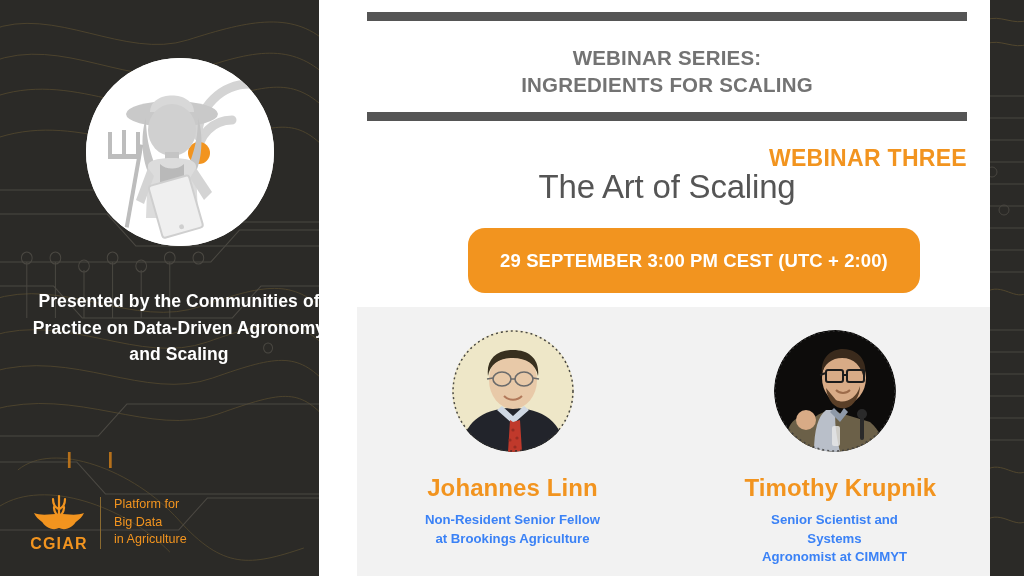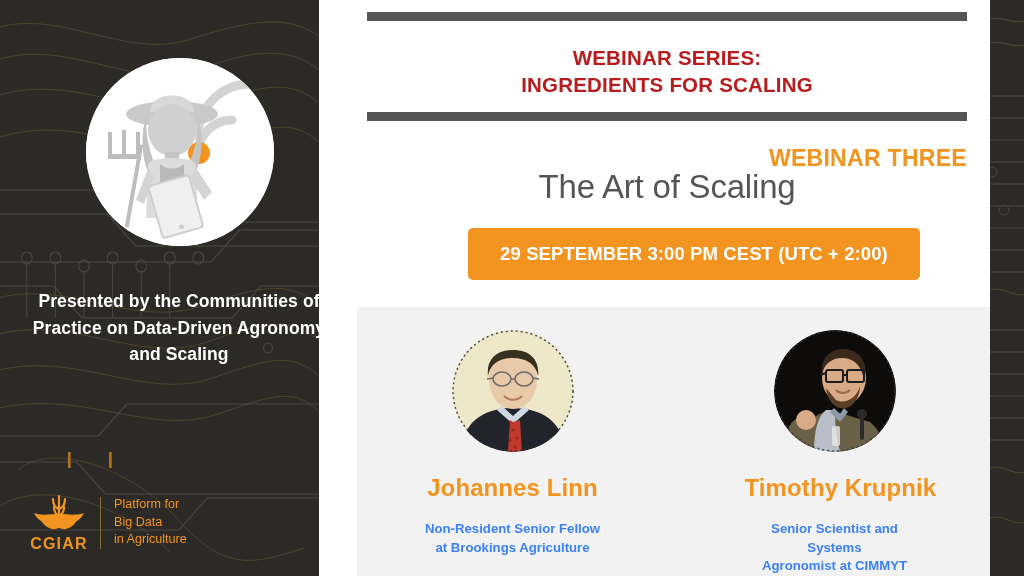--- a/index.html
+++ b/index.html
@@ -63,61 +63,61 @@
   .rule {
     position:absolute; left:367px; width:600px; height:9px;
     background:#555555;
   }
   .rule-top { top:12px; }
   .rule-mid { top:112px; }
 
   
   .series {
     position:absolute; left:367px; top:44px; width:600px;
-    text-align:center; color:#b91c1c;
+    text-align:center; color:#737373;
     font-weight:bold; font-size:20.5px; line-height:1.33;
     letter-spacing:.2px;
   }
 
   
   .webinar-no {
     position:absolute; left:367px; top:145px; width:600px;
     text-align:right; color:#f2941f;
     font-weight:bold; font-size:23px; letter-spacing:.3px;
   }
   .webinar-title {
     position:absolute; left:367px; top:168px; width:600px;
     text-align:center; color:#555555;
     font-weight:normal; font-size:33px; letter-spacing:-.2px;
   }
 
   
   .date-pill {
     position:absolute; left:468px; top:228px;
-    width:452px; height:52px; border-radius:5px;
+    width:452px; height:65px; border-radius:17px;
     background:#f2941f;
     display:flex; align-items:center; justify-content:center;
     color:#ffffff; font-weight:bold; font-size:18.5px;
     letter-spacing:.1px;
   }
 
   
   .speakers {
     position:absolute; left:357px; top:330px;
     width:633px; display:flex; justify-content:center; gap:142px;
   }
   .speaker { width:180px; text-align:center; }
   .portrait {
     width:122px; height:122px; border-radius:50%;
     margin:0 auto 22px; overflow:hidden; position:relative;
   }
   .portrait svg { display:block; width:122px; height:122px; }
   .sp-name {
     color:#f2941f; font-weight:bold; font-size:24px;
-    letter-spacing:.1px; margin-bottom:18px; white-space:nowrap;
+    letter-spacing:.1px; margin-bottom:9px; white-space:nowrap;
   }
   .sp-title {
     color:#3b82f6; font-weight:bold; font-size:13.2px;
     line-height:1.42;
   }
 </style>
 </head>
 <body>
 
 <div class="stage">

